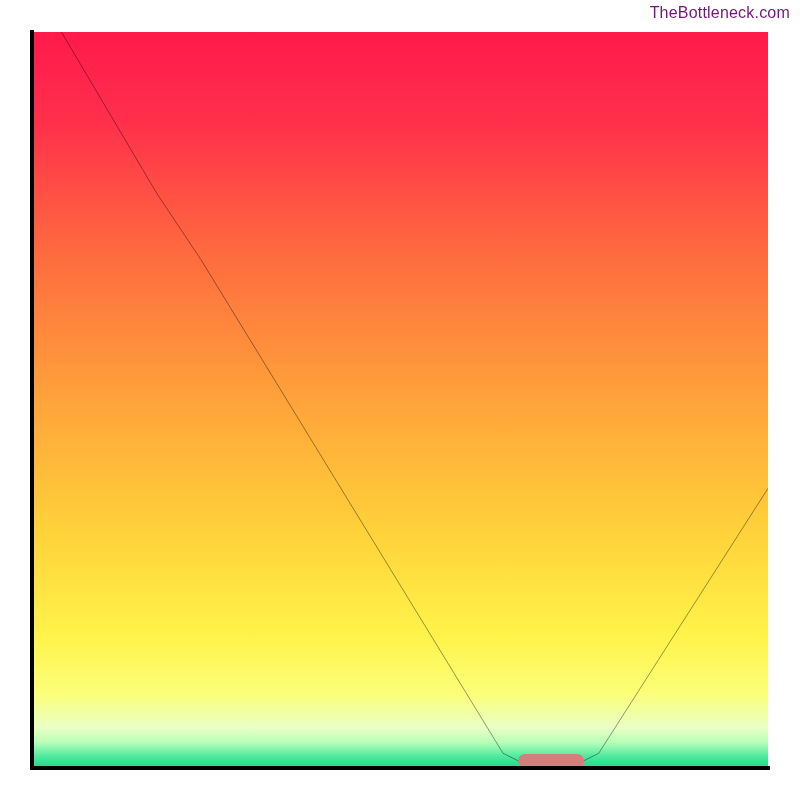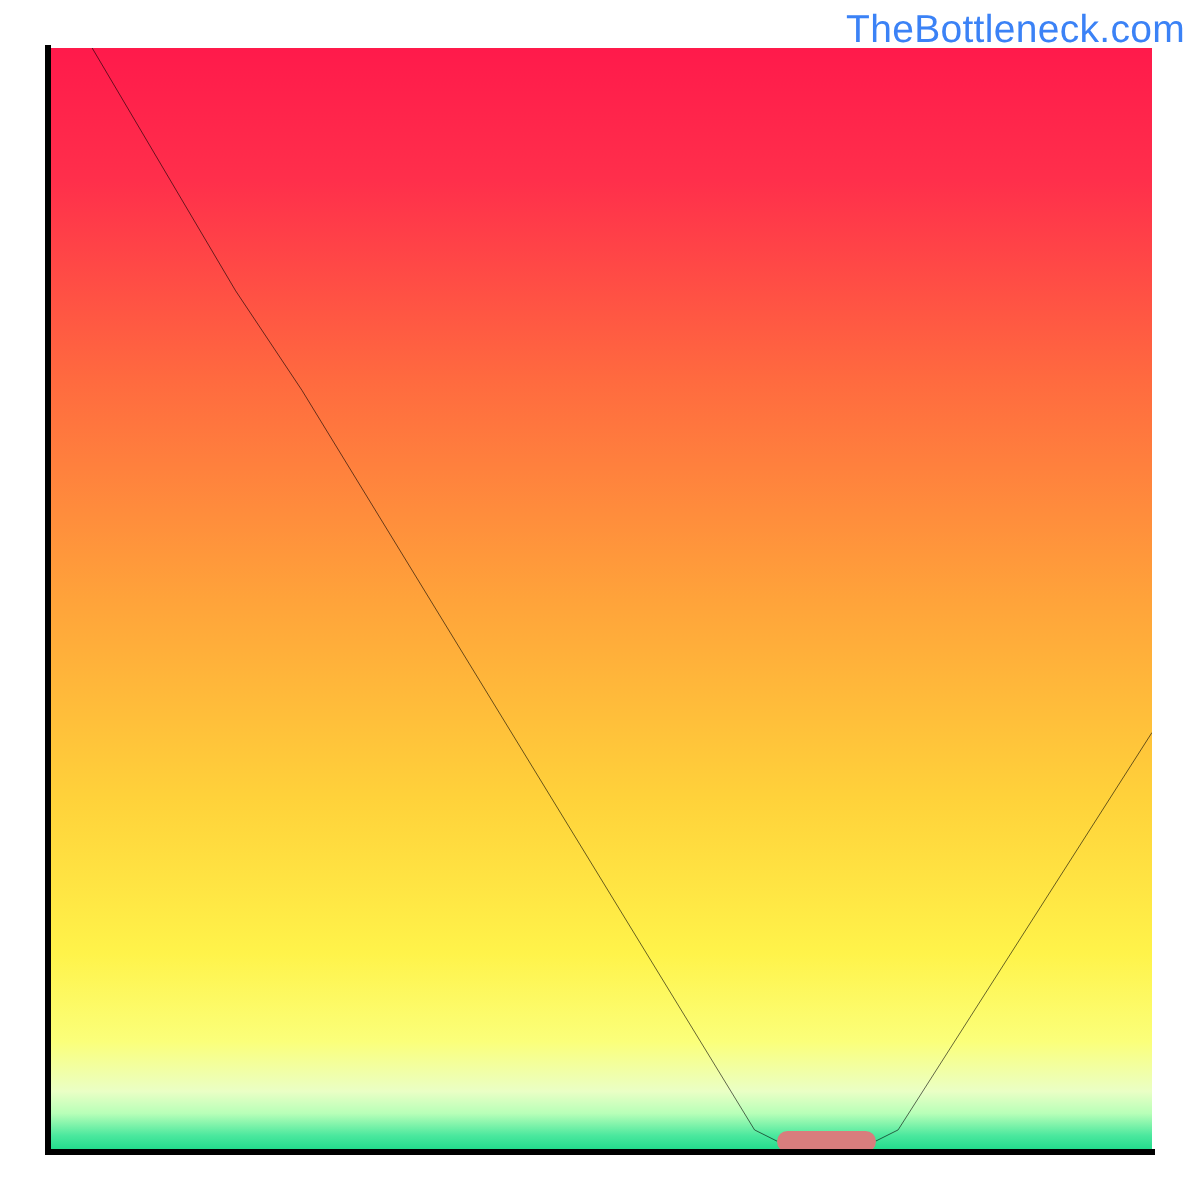--- a/index.html
+++ b/index.html
@@ -8,22 +8,22 @@
     width: 800px;
     height: 800px;
     background: #ffffff;
     font-family: Arial, sans-serif;
     position: relative;
   }
   .watermark {
     position: absolute;
     top: 4px;
     right: 10px;
-    color: #3b82f6;
-    font-size: 26px;
+    color: #701a75;
+    font-size: 16px;
     font-weight: 500;
     letter-spacing: 0.2px;
   }
   .plot-area {
     position: absolute;
     left: 32px;
     top: 32px;
     width: 736px;
     height: 736px;
   }

